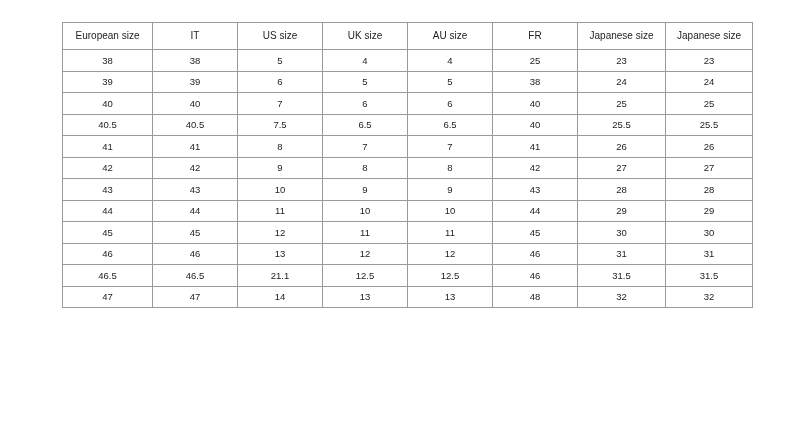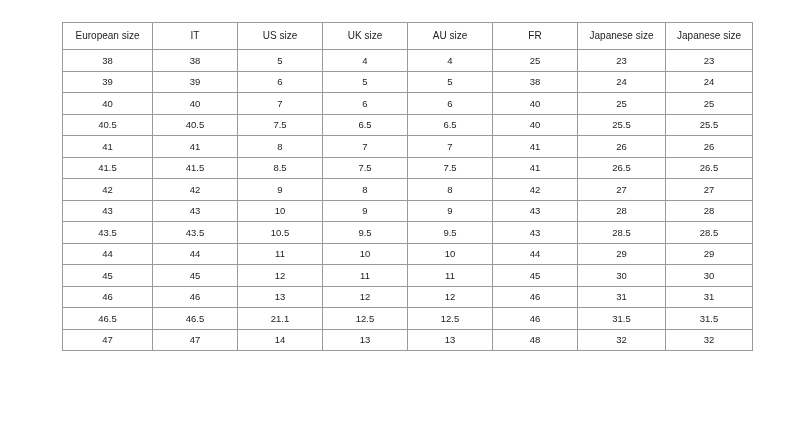--- a/index.html
+++ b/index.html
@@ -133,60 +133,40 @@
           <td>41</td>
           <td>41</td>
           <td>8</td>
           <td>7</td>
           <td>7</td>
           <td>41</td>
           <td>26</td>
           <td>26</td>
         </tr>
         <tr>
-          <td>41.5</td>
-          <td>41.5</td>
-          <td>8.5</td>
-          <td>7.5</td>
-          <td>7.5</td>
-          <td>41</td>
-          <td>26.5</td>
-          <td>26.5</td>
-        </tr>
-        <tr>
           <td>42</td>
           <td>42</td>
           <td>9</td>
           <td>8</td>
           <td>8</td>
           <td>42</td>
           <td>27</td>
           <td>27</td>
         </tr>
         <tr>
           <td>43</td>
           <td>43</td>
           <td>10</td>
           <td>9</td>
           <td>9</td>
           <td>43</td>
           <td>28</td>
           <td>28</td>
         </tr>
         <tr>
-          <td>43.5</td>
-          <td>43.5</td>
-          <td>10.5</td>
-          <td>9.5</td>
-          <td>9.5</td>
-          <td>43</td>
-          <td>28.5</td>
-          <td>28.5</td>
-        </tr>
-        <tr>
           <td>44</td>
           <td>44</td>
           <td>11</td>
           <td>10</td>
           <td>10</td>
           <td>44</td>
           <td>29</td>
           <td>29</td>
         </tr>
         <tr>

